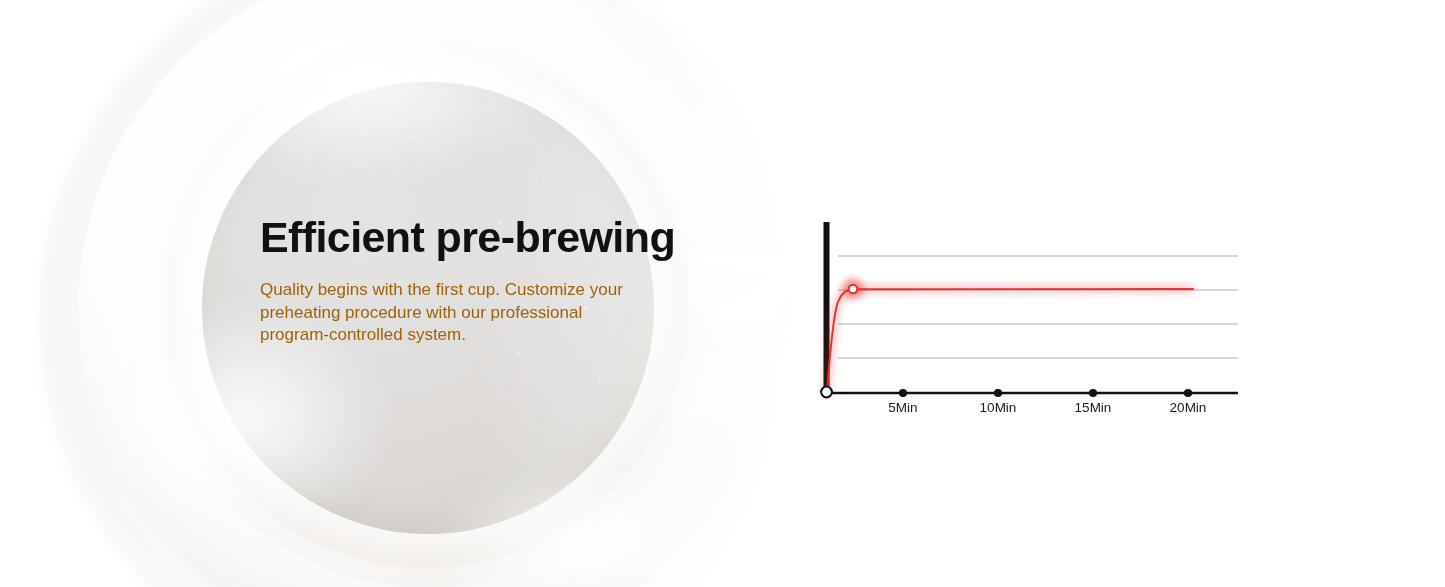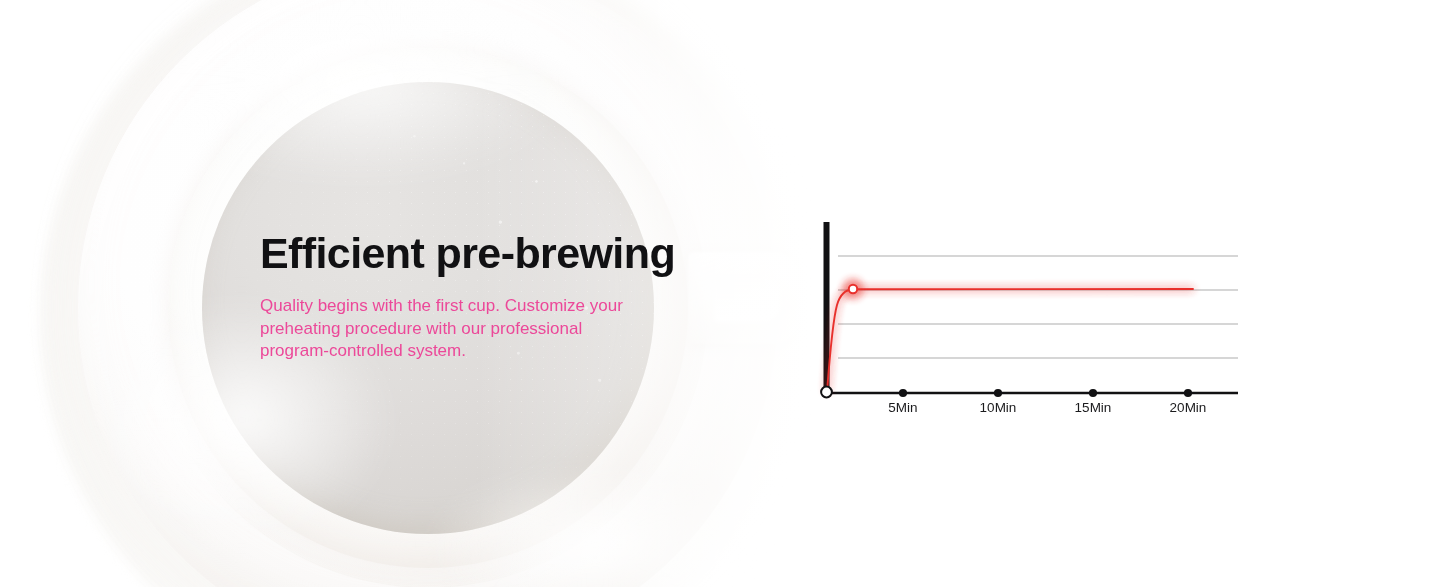--- a/index.html
+++ b/index.html
@@ -236,37 +236,37 @@
        rgba(255,255,255,0.35) 76%,
        rgba(255,255,255,0.85) 90%,
        rgba(255,255,255,1) 100%);
     pointer-events: none;
   }
 
   
   .copy {
     position: absolute;
     left: 260px;
-    top: 225px;
+    top: 209px;
     width: 420px;
   }
   .headline {
     margin: 0;
     font-size: 43px;
     line-height: 56px;
     font-weight: 700;
     letter-spacing: -0.6px;
     color: #111113;
   }
   .subcopy {
     margin: 14px 0 0 0;
     font-size: 17px;
     line-height: 22.5px;
     font-weight: 400;
-    color: #ec4899;
+    color: #a16207;
     max-width: 372px;
   }
 
   
   .chart {
     position: absolute;
     left: 806px;
     top: 209px;
     width: 450px;
     height: 215px;

